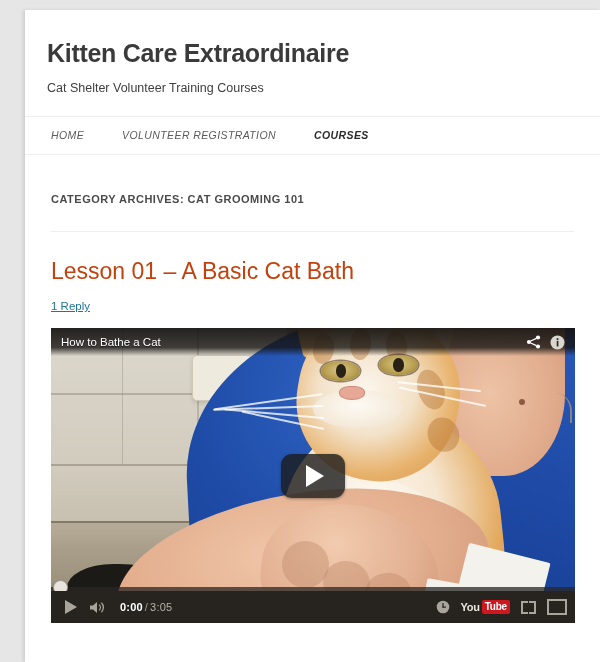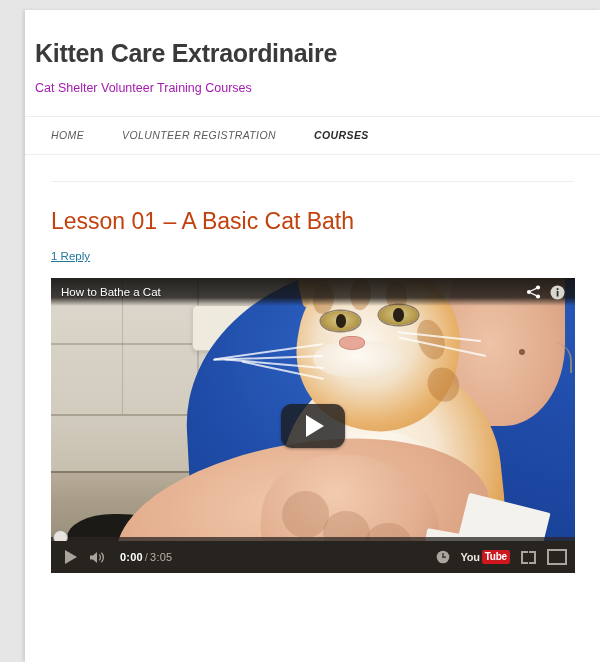--- a/index.html
+++ b/index.html
@@ -20,33 +20,33 @@
     top: 10px;
     width: 575px;
     height: 652px;
     background: #ffffff;
     box-shadow: -2px 0 3px rgba(0,0,0,0.10);
     overflow: hidden;
   }
 
   
   .site-header {
-    padding: 30px 26px 0 10px;
+    padding: 30px 26px 0 22px;
   }
   .site-title {
     font-size: 25px;
     font-weight: bold;
     color: #3a3a3a;
     letter-spacing: -0.3px;
     margin: 0 0 12px 0;
     line-height: 1.1;
   }
   .site-description {
     font-size: 12.5px;
-    color: #a21caf;
+    color: #404040;
     margin: 0;
     line-height: 1.3;
   }
 
   
   .nav-wrap {
     margin-top: 20px;
     border-top: 1px solid #eeeeee;
     border-bottom: 1px solid #eeeeee;
     height: 37px;
@@ -446,20 +446,23 @@
   </div>
 
   <nav class="nav-wrap">
     <ul class="nav-list">
       <li class="nav-item">HOME</li>
       <li class="nav-item">VOLUNTEER REGISTRATION</li>
       <li class="nav-item active">COURSES</li>
     </ul>
   </nav>
 
+  <header class="archive-header">
+    <h2 class="archive-title">CATEGORY ARCHIVES: CAT GROOMING 101</h2>
+  </header>
   <div class="archive-rule"></div>
 
   <article class="entry">
     <h2 class="entry-title">Lesson 01 – A Basic Cat Bath</h2>
     <div class="entry-meta">
       <a>1 Reply</a>
     </div>
 
     <div class="video-player">
 

